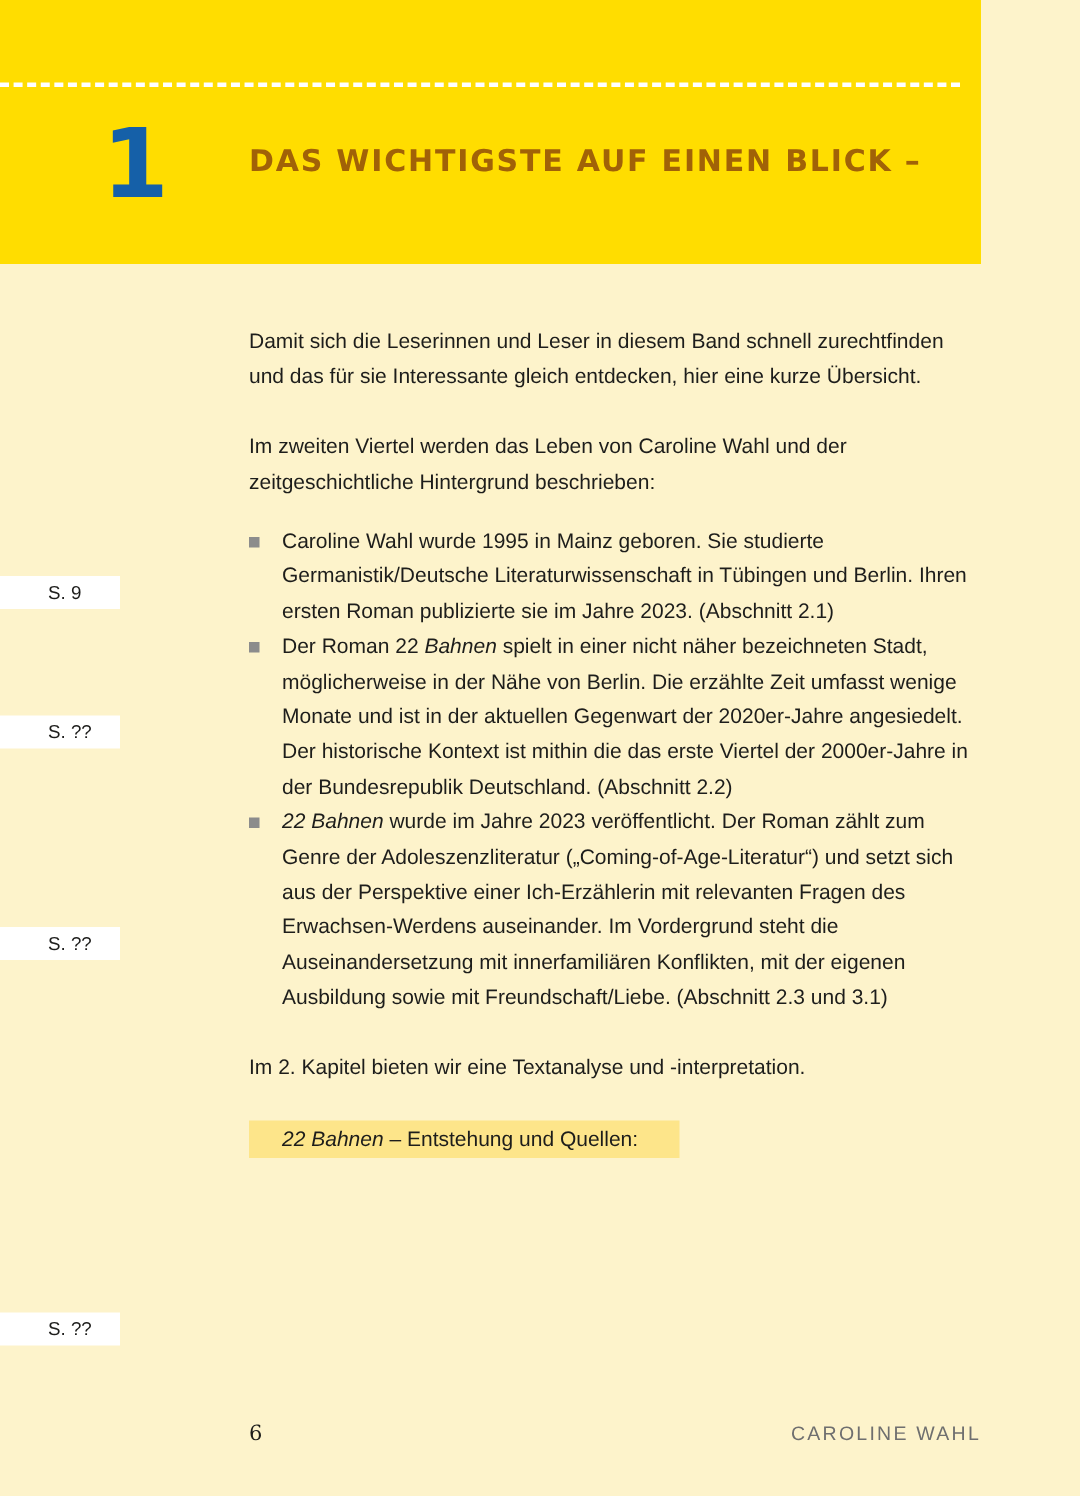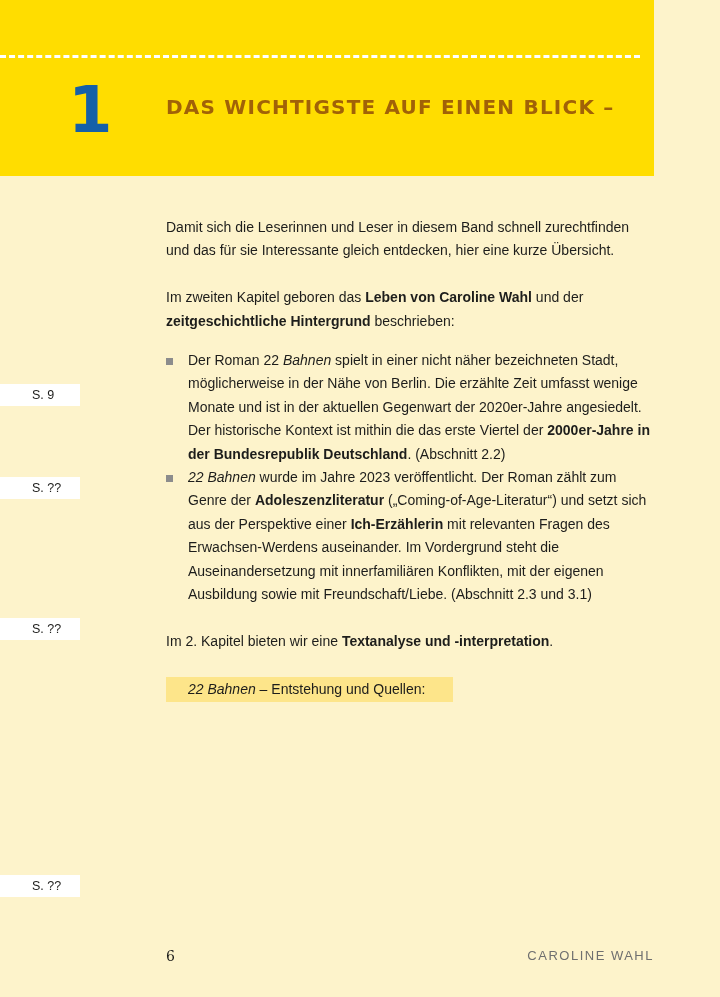--- a/index.html
+++ b/index.html
@@ -34,21 +34,21 @@
     font-size: 14px; line-height: 23.4px;
   }
   p { margin: 0; }
   .para { margin-bottom: 23.4px; }
   ul { list-style: none; margin: 0 0 23.4px 0; padding: 0; }
   li { position: relative; padding-left: 22px; }
   .bullet {
     position: absolute; left: 0; top: 9px; width: 7px; height: 7px;
     background: #8c8c8c;
   }
-  b { font-weight: bold; }
+  b { font-weight: normal; }
   .highlight {
     display: inline-block; background: #fde58a;
     padding: 1px 28px 1px 22px; margin-bottom: 2px;
   }
   .margin-label {
     position: absolute; left: 0; width: 80px; height: 22px;
     background: #ffffff; font-size: 12.5px; line-height: 22px;
     padding-left: 32px; box-sizing: border-box; color: #1d1d1b;
   }
   .footer-page {
@@ -72,23 +72,26 @@
 </div>
 
 <div class="margin-label" style="top:384px;">S. 9</div>
 <div class="margin-label" style="top:477px;">S. ??</div>
 <div class="margin-label" style="top:618px;">S. ??</div>
 <div class="margin-label" style="top:875px;">S. ??</div>
 
 <div class="content">
   <p class="para">Damit sich die Leserinnen und Leser in diesem Band schnell zurechtfinden und das für sie Interessante gleich entdecken, hier eine kurze Übersicht.</p>
 
-  <p class="para" style="margin-bottom:16px;"><span>Im zweiten Kapitel geboren das </span><b>Leben von Caroline Wahl</b><span> und der </span><b>zeitgeschichtliche Hintergrund</b><span> beschrieben:</span></p>
+  <p class="para" style="margin-bottom:16px;"><span>Im zweiten Viertel werden das </span><b>Leben von Caroline Wahl</b><span> und der </span><b>zeitgeschichtliche Hintergrund</b><span> beschrieben:</span></p>
 
   <ul>
+    <li>
+      <span class="bullet"></span><b>Caroline Wahl</b><span> wurde 1995 in Mainz geboren. Sie studierte Germanistik/Deutsche Literaturwissenschaft in Tübingen und Berlin. Ihren ersten Roman publizierte sie im Jahre 2023. (Abschnitt 2.1)</span>
+    </li>
     <li>
       <span class="bullet"></span><span>Der Roman 22 </span><i>Bahnen</i><span> spielt in einer nicht näher bezeichneten Stadt, möglicherweise in der Nähe von Berlin. Die erzählte Zeit umfasst wenige Monate und ist in der aktuellen Gegenwart der 2020er-Jahre angesiedelt. Der historische Kontext ist mithin die das erste Viertel der </span><b>2000er-Jahre in der Bundesrepublik Deutschland</b><span>. (Abschnitt 2.2)</span>
     </li>
     <li>
       <span class="bullet"></span><i>22 Bahnen</i><span> wurde im Jahre 2023 veröffentlicht. Der Roman zählt zum Genre der </span><b>Adoleszenzliteratur</b><span> („Coming-of-Age-Literatur“) und setzt sich aus der Perspektive einer </span><b>Ich-Erzählerin</b><span> mit relevanten Fragen des Erwachsen-Werdens auseinander. Im Vordergrund steht die Auseinandersetzung mit innerfamiliären Konflikten, mit der eigenen Ausbildung sowie mit Freundschaft/Liebe. (Abschnitt 2.3 und 3.1)</span>
     </li>
   </ul>
 
   <p class="para"><span>Im 2. Kapitel bieten wir eine </span><b>Textanalyse und -interpretation</b><span>.</span></p>
 

